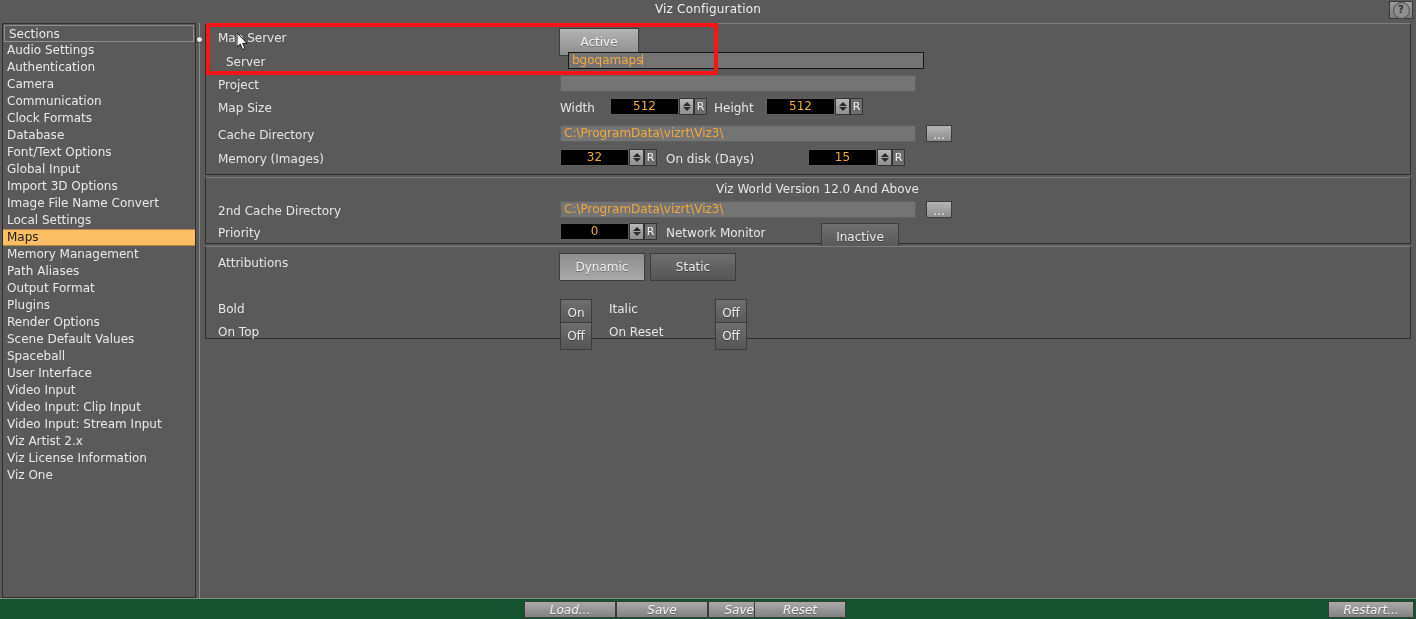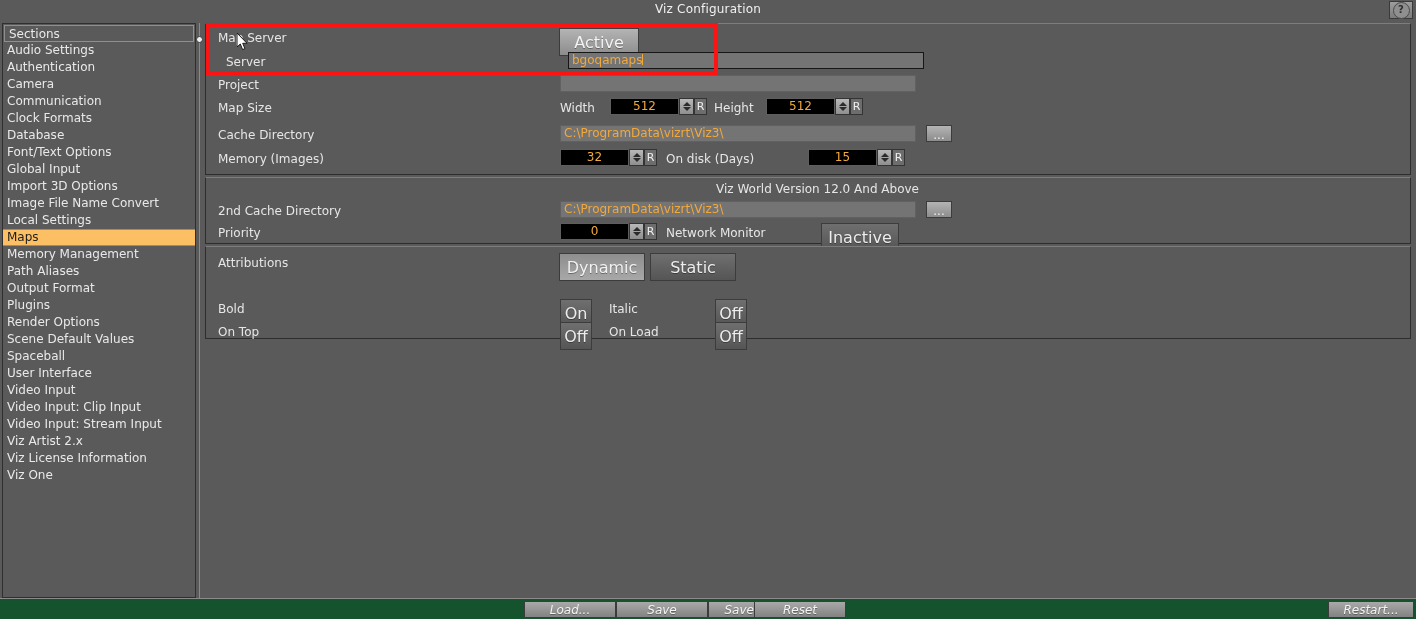--- a/index.html
+++ b/index.html
@@ -100,21 +100,21 @@
     position: absolute; top: 4px;
     color: #e6e6e6; font-size: 12px; white-space: nowrap;
   }
 
   
   .btn {
     position: absolute;
     background: linear-gradient(#b4b4b4,#8d8d8d);
     border: 1px solid #3c3c3c;
     box-sizing: border-box;
-    color: #f4f4f4; font-size: 16px;
+    color: #f4f4f4; font-size: 12px;
     display: flex; align-items: center; justify-content: center;
     height: 28px;
     text-shadow: 0 1px 0 rgba(0,0,0,.35);
   }
   .btn.dark {
     background: linear-gradient(#6f6f6f,#555555);
     color: #ededed;
   }
   .btn.pressed {
     background: linear-gradient(#8e8e8e,#a8a8a8);
@@ -362,21 +362,21 @@
     <div class="row" style="position:absolute;left:0;top:51px;width:1200px;">
       <span class="lbl" style="left:12px;">Bold</span>
       <div class="btn dark" style="left:354px; top:1px; width:32px;">On</div>
       <span class="lbl" style="left:403px;">Italic</span>
       <div class="btn dark" style="left:509px; top:1px; width:32px;">Off</div>
     </div>
 
     <div class="row" style="position:absolute;left:0;top:74px;width:1200px;">
       <span class="lbl" style="left:12px;">On Top</span>
       <div class="btn dark" style="left:354px; top:1px; width:32px;">Off</div>
-      <span class="lbl" style="left:403px;">On Load</span>
+      <span class="lbl" style="left:403px;">On Reset</span>
       <div class="btn dark" style="left:509px; top:1px; width:32px;">Off</div>
     </div>
   </div>
 </div>
 
 <div id="redbox"></div>
 
 <svg id="cursor" viewBox="0 0 12 19">
   <polygon points="0,0 0,14 3.3,11 5.6,16.6 7.9,15.6 5.7,10.3 10,10.3" fill="#ffffff" stroke="#1a1a1a" stroke-width="1"></polygon>
 </svg>

